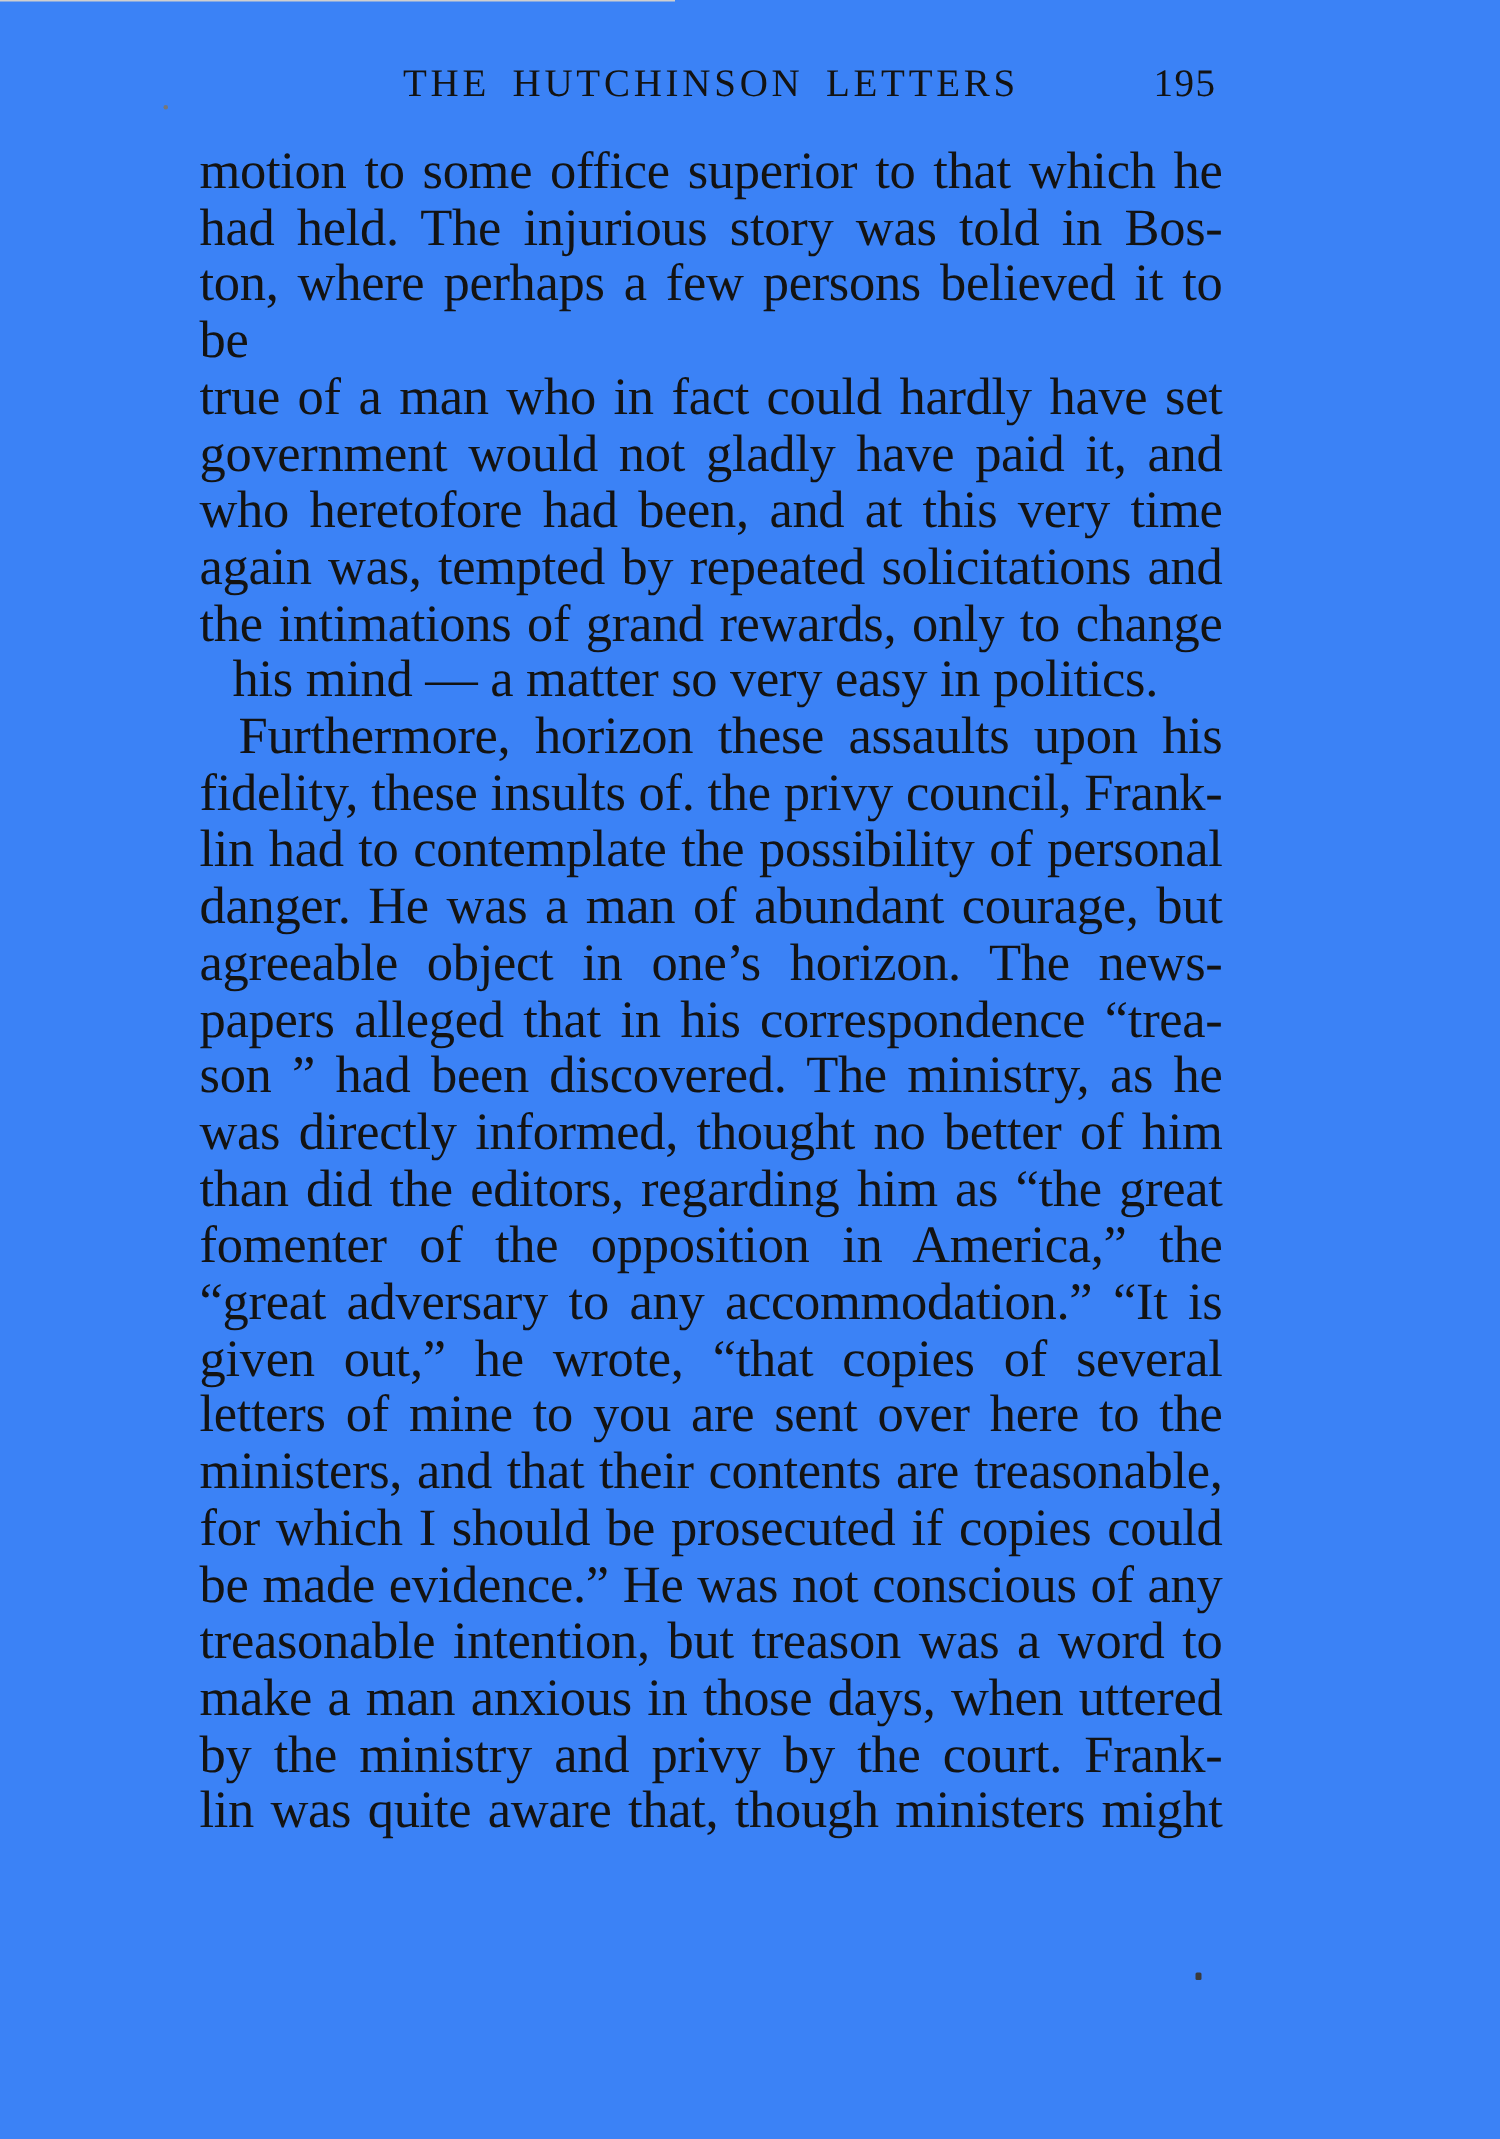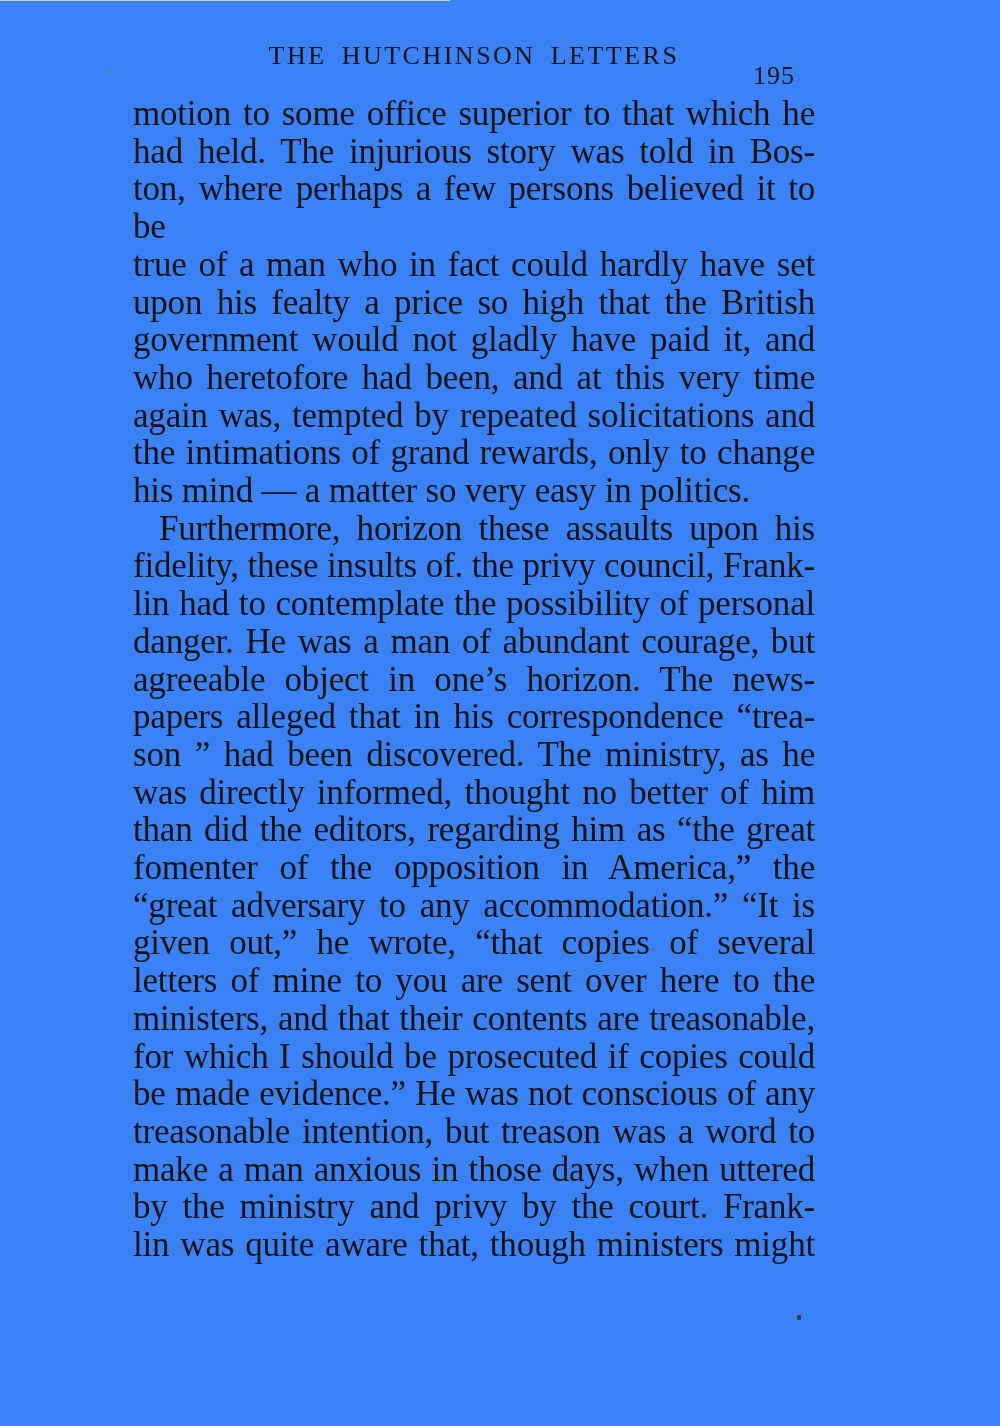--- a/index.html
+++ b/index.html
@@ -37,41 +37,41 @@
     right: 0;
     top: 0;
     text-align: center;
     font-size: 26px;
     letter-spacing: 2.5px;
     word-spacing: 6px;
     white-space: nowrap;
   }
   .page-number {
     position: absolute;
-    right: 20px;
+    right: 4px;
     top: 0;
     font-size: 26px;
     letter-spacing: 1px;
-    margin-top: 20px;
   }
   .text-block {
     position: absolute;
     left: 133px;
     top: 95px;
     width: 682px;
     font-size: 35px;
     line-height: 37.7px;
     letter-spacing: -0.2px;
   }
   .line {
     text-align: justify;
     text-align-last: justify;
   }
   .line.last {
     text-align-last: left;
+    margin-left: 22px;
   }
   .line.indent {
     text-indent: 26px;
   }
   .speck {
     position: absolute;
     background: #3a3a3a;
     border-radius: 50%;
   }
   .speck-header {
@@ -98,21 +98,20 @@
   <header class="running-header">
     <div class="header-title">THE HUTCHINSON LETTERS</div>
     <div class="page-number">195</div>
   </header>
 
   <main class="text-block">
       <div class="line">motion to some office superior to that which he</div>
       <div class="line">had held.  The injurious story was told in Bos-</div>
       <div class="line">ton, where perhaps a few persons believed it to be</div>
       <div class="line">true of a man who in fact could hardly have set</div>
-      <div class="line">upon his fealty a price so high that the British</div>
       <div class="line">government would not gladly have paid it, and</div>
       <div class="line">who heretofore had been, and at this very time</div>
       <div class="line">again was, tempted by repeated solicitations and</div>
       <div class="line">the intimations of grand rewards, only to change</div>
       <div class="line last">his mind — a matter so very easy in politics.</div>
       <div class="line indent">Furthermore, horizon these assaults upon his</div>
       <div class="line">fidelity, these insults of. the privy council, Frank-</div>
       <div class="line">lin had to contemplate the possibility of personal</div>
       <div class="line">danger.  He was a man of abundant courage, but</div>
       <div class="line">agreeable object in one’s horizon.  The news-</div>

